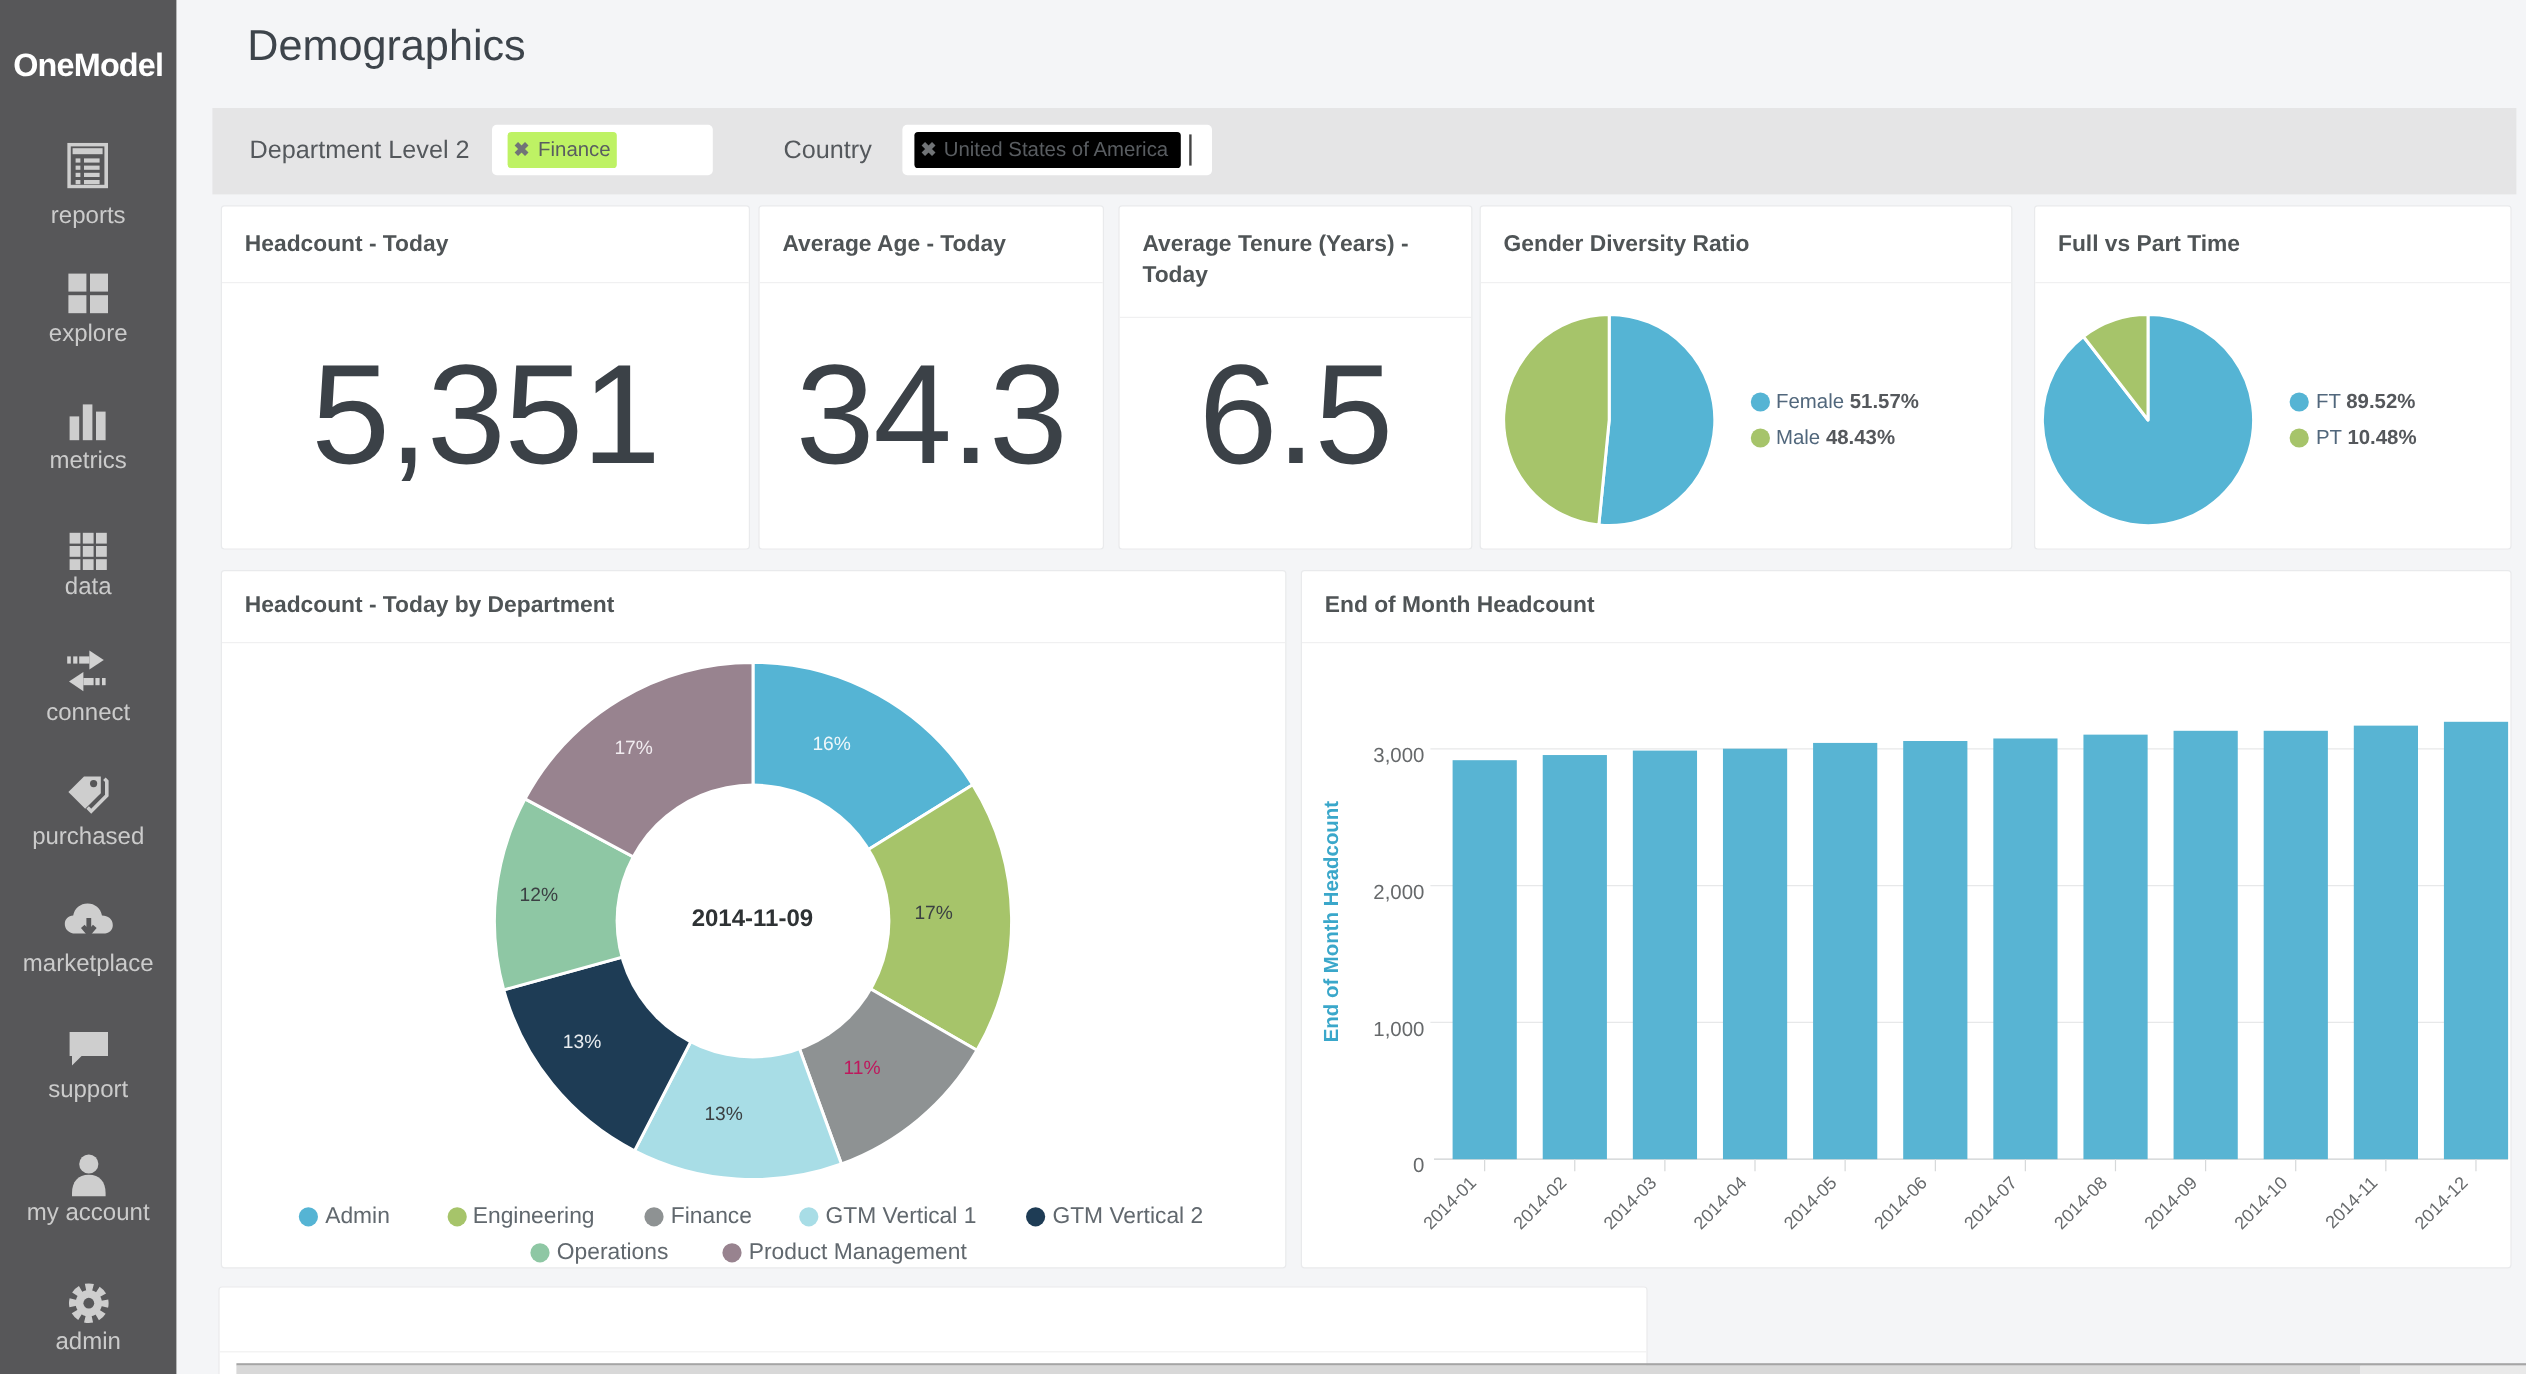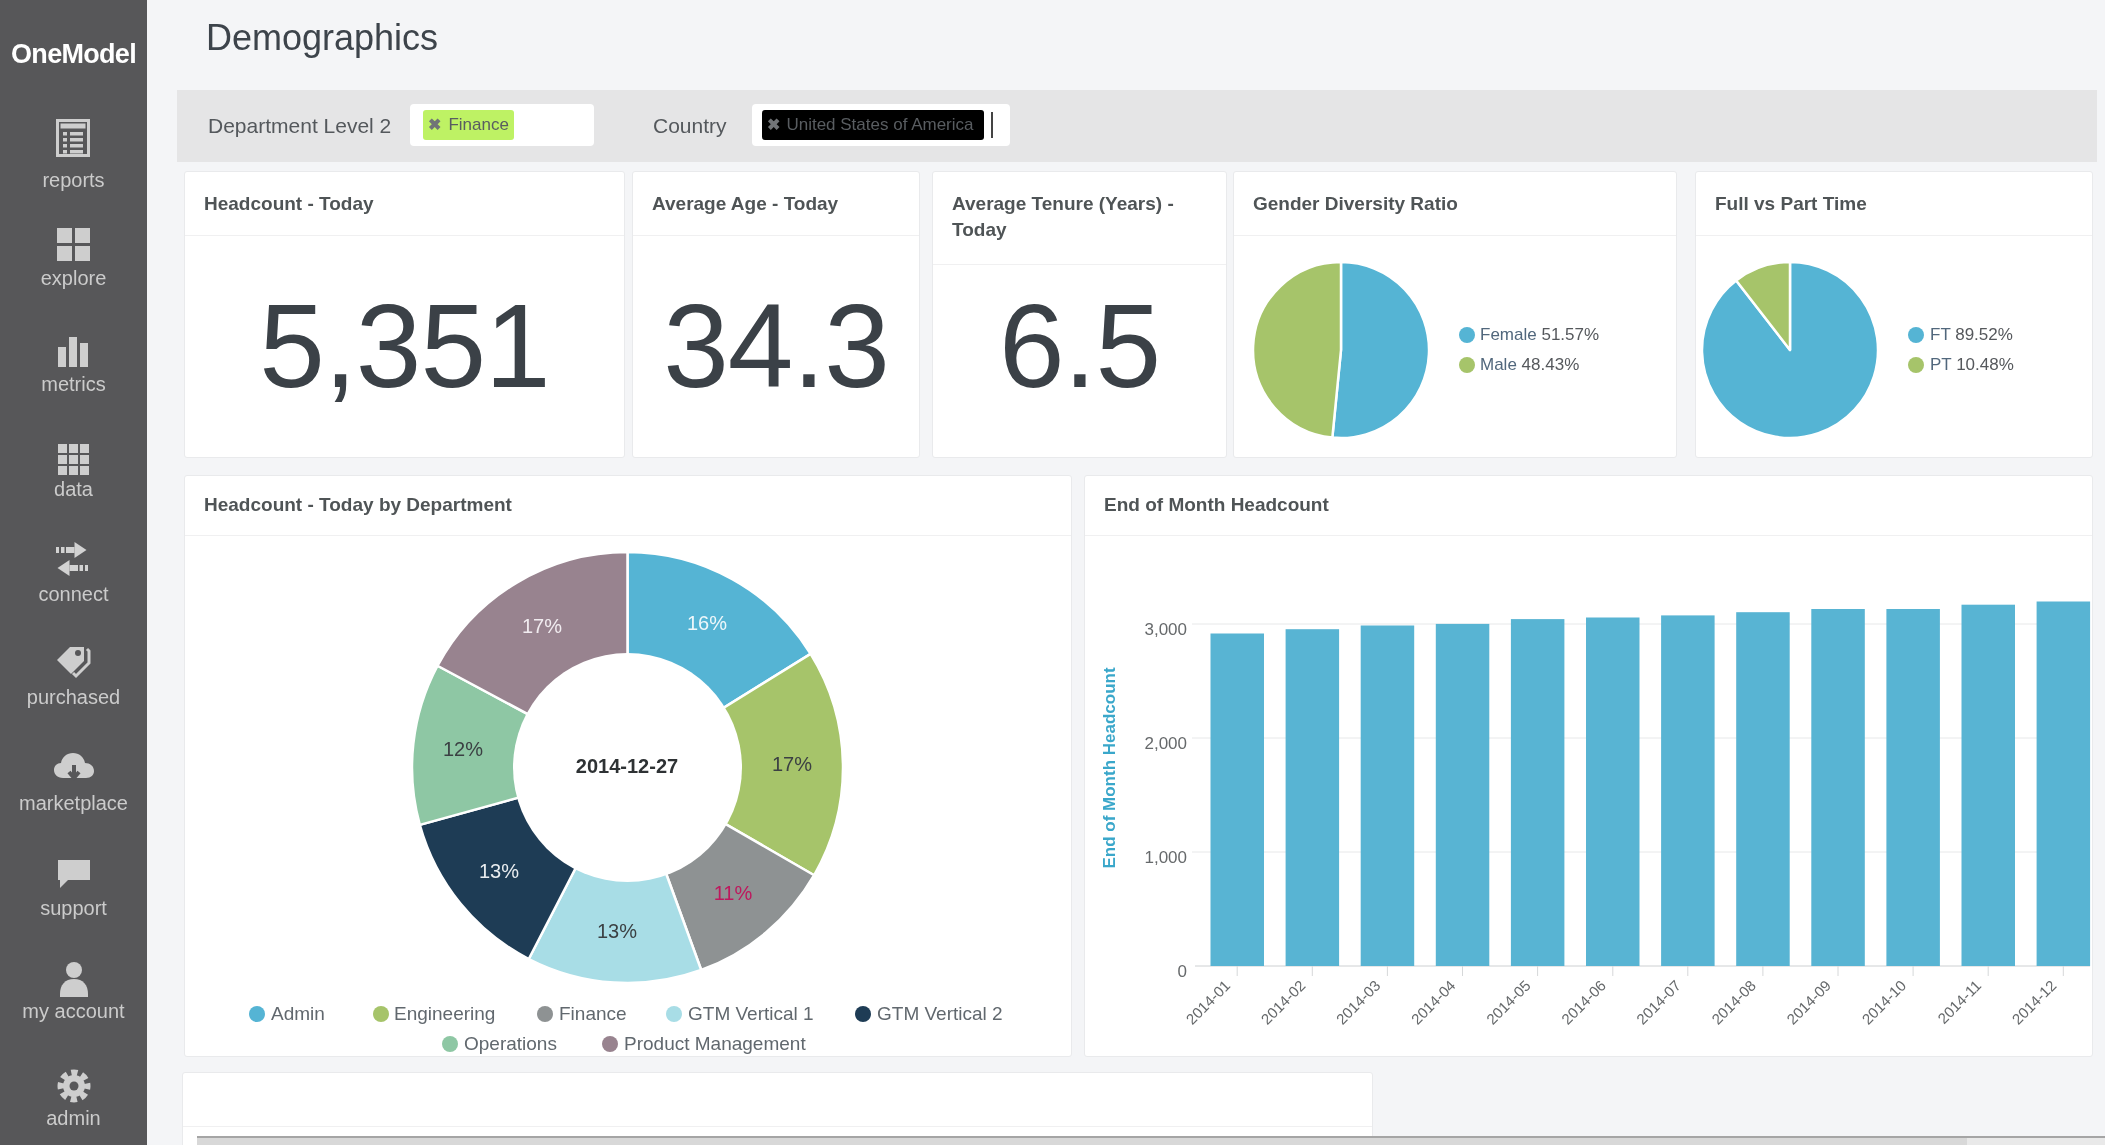--- a/index.html
+++ b/index.html
@@ -12,22 +12,22 @@
 .navlabel { position:absolute; width:147px; text-align:center; color:#cbcbcb; font-size:20px; }
 
 .card { position:absolute; background:#fff; border:1px solid #e9eaec; border-radius:3px; }
 .cardtitle { position:absolute; left:19px; font-size:19px; font-weight:bold; color:#4f5456; line-height:26px; }
 .hdrline { position:absolute; left:0; width:100%; border-top:1px solid #f0f0f1; }
 .bignum { position:absolute; width:100%; text-align:center; font-size:118px; letter-spacing:-1px; color:#3b4147; line-height:120px; }
 .legdot { position:absolute; border-radius:50%; width:16px; height:16px; }
 .legtxt { position:absolute; font-size:17px; line-height:20px; white-space:nowrap; }
 .dlegtxt { position:absolute; font-size:19px; line-height:22px; white-space:nowrap; color:#61686e; }
 .lname { color:#51677c; }
-.lval { color:#55585c; }
-.donutlabel { position:absolute; width:60px; margin-left:-30px; text-align:center; font-size:20px; }
+.lval { color:#55585c;font-weight:bold; }
+.donutlabel { position:absolute; width:60px; margin-left:-30px; text-align:left; font-size:16px; }
 </style>
 </head>
 <body>
 <div id="sidebar"></div>
 <div id="logo">OneModel</div>
 
 <svg class="abs" style="left:56px; top:119px;" width="34" height="38" viewBox="0 0 34 38">
   <rect x="1.5" y="1.5" width="31" height="35" fill="none" stroke="#cecece" stroke-width="3"></rect>
   <g fill="#cecece">
     <rect x="4.5" y="4.5" width="25" height="5"></rect>
@@ -179,21 +179,21 @@
       <path d="M216.5 216.5 L26.54 114.73 A215.5 215.5 0 0 1 216.50 1.00 Z" fill="#98838f" stroke="#ffffff" stroke-width="2.5" stroke-linejoin="round"></path>
       <circle cx="216.5" cy="216.5" r="114.5" fill="#ffffff"></circle>
     </svg>
   <div class="donutlabel" style="left:522px; top:136px; color:#eef7fa;">16%</div>
   <div class="donutlabel" style="left:607px; top:277px; color:#3b4043;">17%</div>
   <div class="donutlabel" style="left:548px; top:406px; color:#be185d;">11%</div>
   <div class="donutlabel" style="left:432px; top:444px; color:#3b4043;">13%</div>
   <div class="donutlabel" style="left:314px; top:384px; color:#e9edf0;">13%</div>
   <div class="donutlabel" style="left:278px; top:262px; color:#3b4043;">12%</div>
   <div class="donutlabel" style="left:357px; top:139px; color:#f1ecf0;">17%</div>
-  <div class="abs" style="left:352px; top:279px; width:180px; text-align:center; font-size:20px; font-weight:bold; color:#2e3234;">2014-12-27</div>
+  <div class="abs" style="left:352px; top:279px; width:180px; text-align:center; font-size:20px; font-weight:bold; color:#2e3234;">2014-11-09</div>
   <div class="legdot" style="left:64px; top:530px; background:#55b4d4;"></div>
   <div class="dlegtxt" style="left:86px; top:527px;">Admin</div>
   <div class="legdot" style="left:188px; top:530px; background:#a6c46a;"></div>
   <div class="dlegtxt" style="left:209px; top:527px;">Engineering</div>
   <div class="legdot" style="left:352px; top:530px; background:#8e9293;"></div>
   <div class="dlegtxt" style="left:374px; top:527px;">Finance</div>
   <div class="legdot" style="left:481px; top:530px; background:#a8dde6;"></div>
   <div class="dlegtxt" style="left:503px; top:527px;">GTM Vertical 1</div>
   <div class="legdot" style="left:670px; top:530px; background:#1e3c55;"></div>
   <div class="dlegtxt" style="left:692px; top:527px;">GTM Vertical 2</div>

